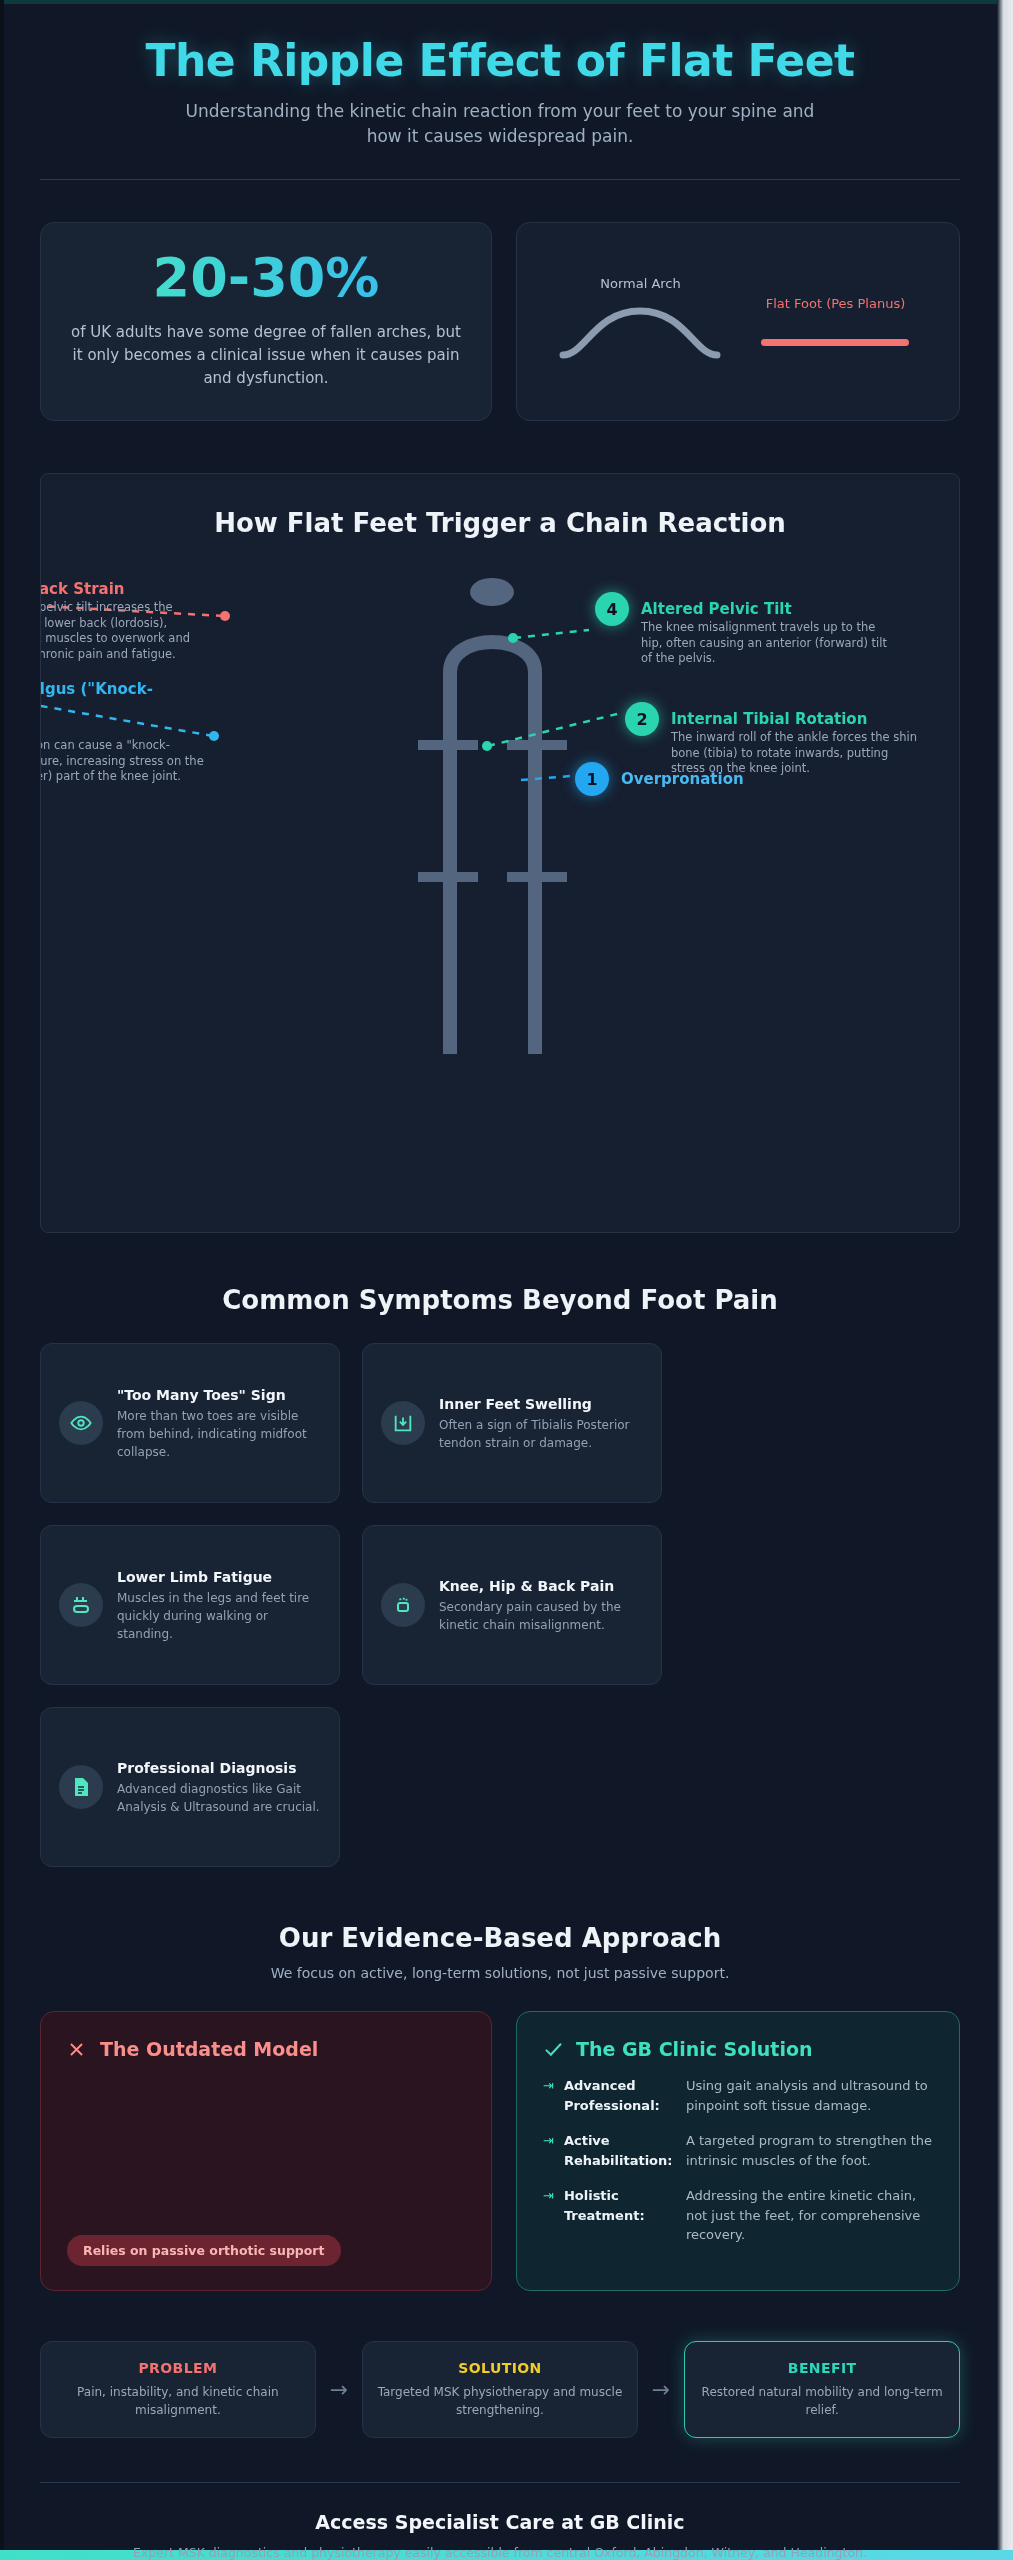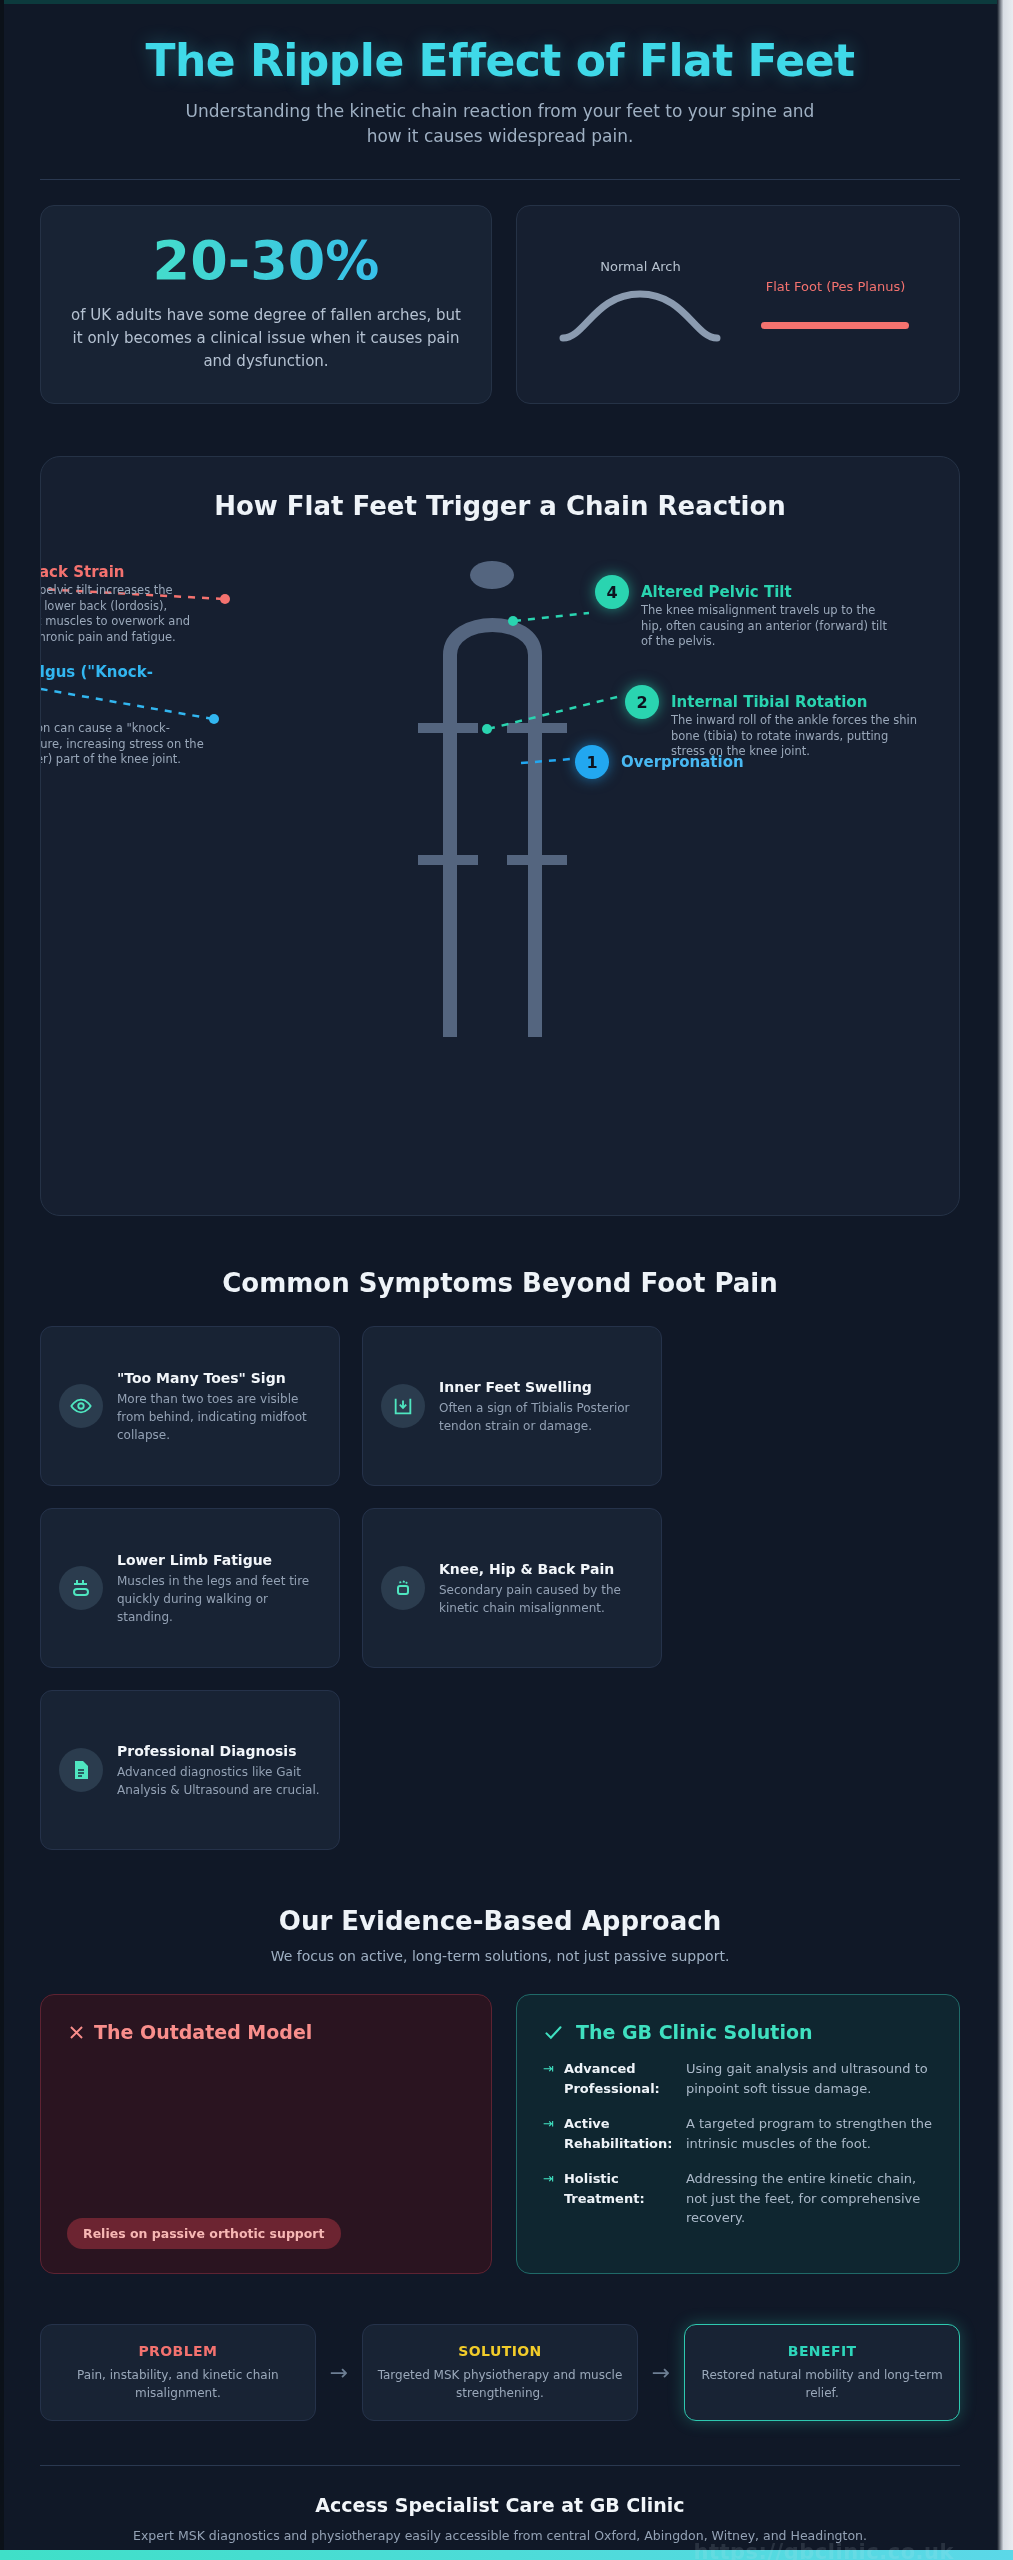--- a/index.html
+++ b/index.html
@@ -32,21 +32,21 @@
     font-size: 44px; font-weight: bold; color:#3fd9e8;
     letter-spacing:-0.5px; line-height:1.12;
     text-shadow: 0 0 18px rgba(63,217,232,0.28);
   }
   .subtitle {
     margin-top: 14px; font-size: 17px; color:#9fb0c3; line-height:1.45;
   }
   .hr-top { margin: 30px 0 0 0; height:1px; background:#2a3850; }
 
   
-  .stat-row { display:flex; gap:24px; margin-top: 25px; align-items: stretch; }
+  .stat-row { display:flex; gap:24px; margin-top: 42px; align-items: stretch; }
   .stat-card {
     width: 452px; background:#182334; border:1px solid #253246;
     border-radius:14px; padding: 28px 30px 30px; text-align:center;
   }
   .stat-big {
     font-size: 54px; font-weight:bold; line-height:1;
     background: linear-gradient(90deg,#49e6c0 0%, #33b6f5 100%);
     -webkit-background-clip: text; background-clip:text;
     -webkit-text-fill-color: transparent; color:#49e6c0;
   }
@@ -58,21 +58,21 @@
     padding: 26px 26px;
   }
   .arch-col { text-align:center; width:46%; }
   .arch-label { font-size:13px; color:#b7c2cf; margin-bottom:8px; }
   .arch-label.flat { color:#f4726f; }
   .flat-bar { height:7px; background:#f4726f; border-radius:4px; width:148px; margin: 28px auto 0; }
 
   
   .chain-section {
     margin-top: 52px; background:#161f30; border:1px solid #253246;
-    border-radius:20px; padding: 34px 0 40px; position:relative; overflow:hidden;
+    border-radius:8px; padding: 34px 0 40px; position:relative; overflow:hidden;
     height: 760px;
   }
   .section-h2 { text-align:center; font-size:26px; font-weight:bold; color:#eef3f8; }
   .chain-stage { position:relative; width:100%; height:640px; margin-top:20px; }
   .skeleton { position:absolute; left:50%; top:16px; transform:translateX(-50%); }
 
   .hot {
     position:absolute; width:260px;
   }
   .hot .num {
@@ -103,21 +103,21 @@
 
   
   .approach { margin-top:56px; text-align:center; }
   .approach .lead { margin-top:12px; font-size:14px; color:#9fb0c3; }
   .two-col { display:flex; gap:24px; margin-top:30px; text-align:left; }
   .bad-card {
     width: 452px; background:#2a1420; border:1px solid #5e2332;
     border-radius:14px; padding:26px 26px 24px; position:relative;
     display:flex; flex-direction:column; min-height: 280px;
   }
-  .bad-card h3 { font-size:19px; font-weight:bold; color:#f98e8b; display:flex; gap:8px; align-items:center;}
+  .bad-card h3 { font-size:19px; font-weight:bold; color:#f98e8b; display:flex; gap:14px; align-items:center;}
   .bad-card p { margin-top:16px; font-size:13.5px; color:#c2ccd8; line-height:1.55; }
   .pill {
     margin-top:auto; align-self:flex-start; background:#6c2431;
     color:#f7b7b4; font-size:12.5px; font-weight:bold;
     padding:8px 16px; border-radius:20px;
   }
   .good-card {
     flex:1; background:#0f2630; border:1px solid #1f6a68;
     border-radius:14px; padding:26px 26px 24px;
   }

